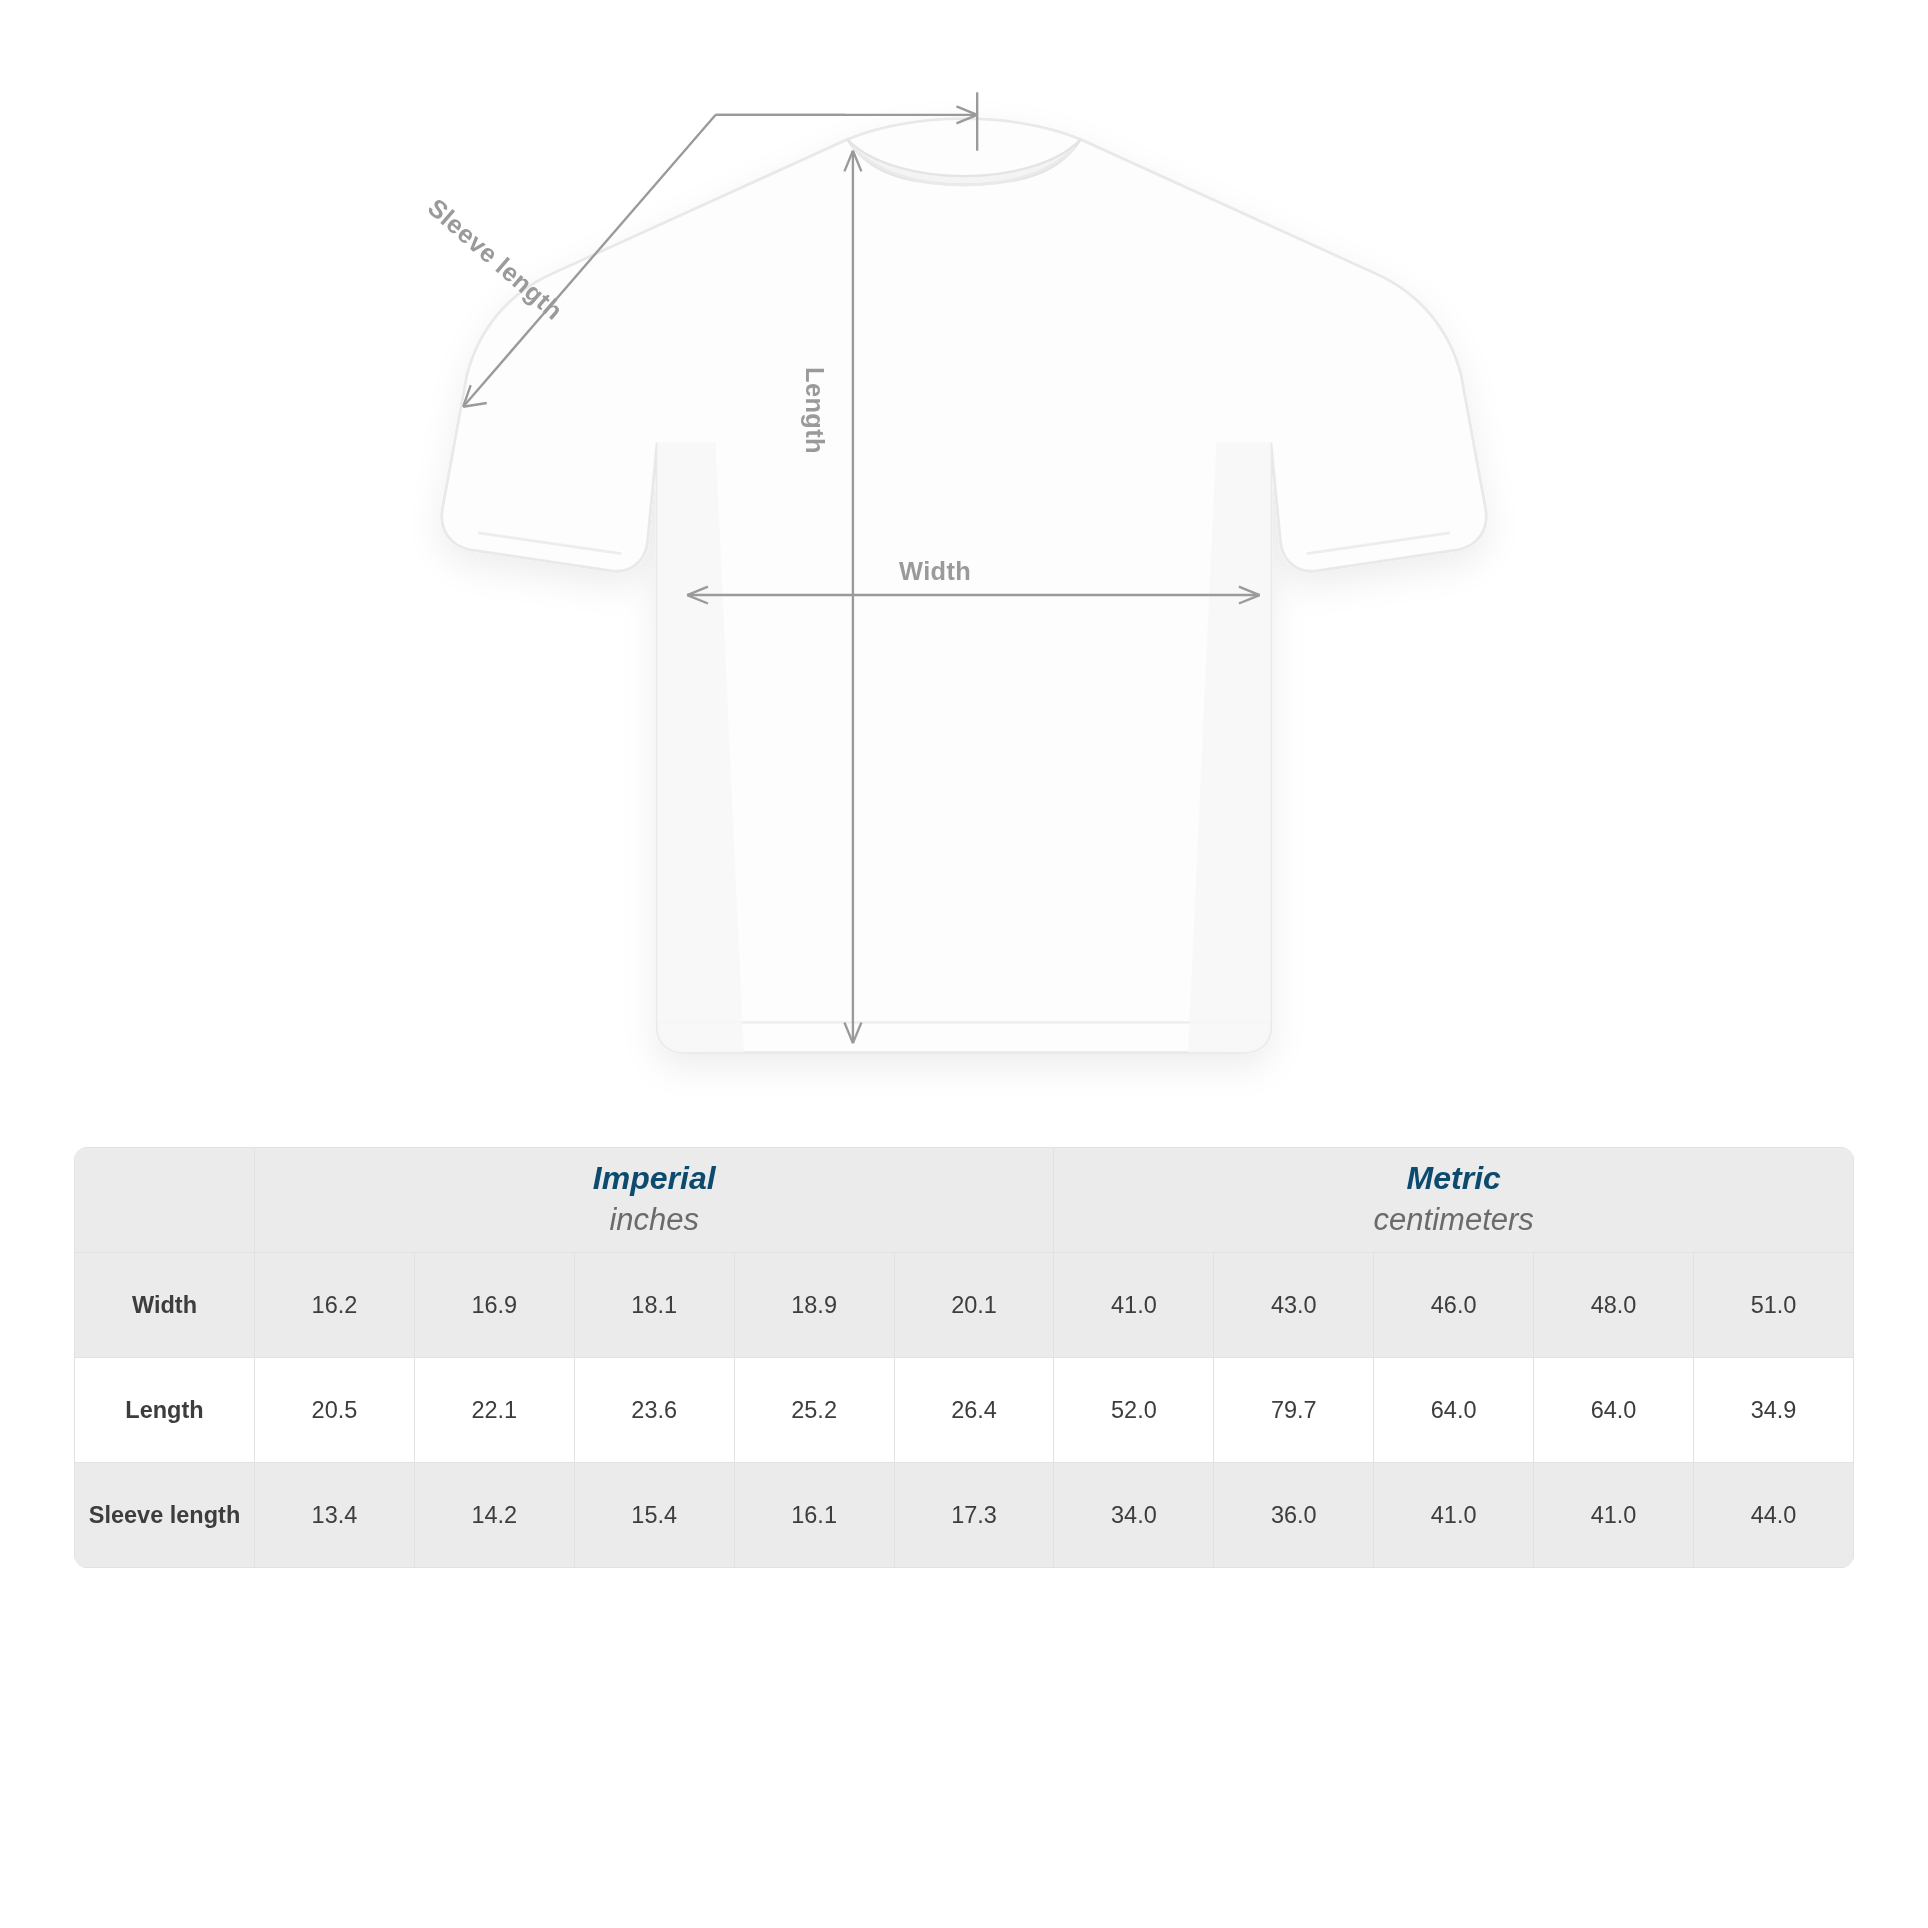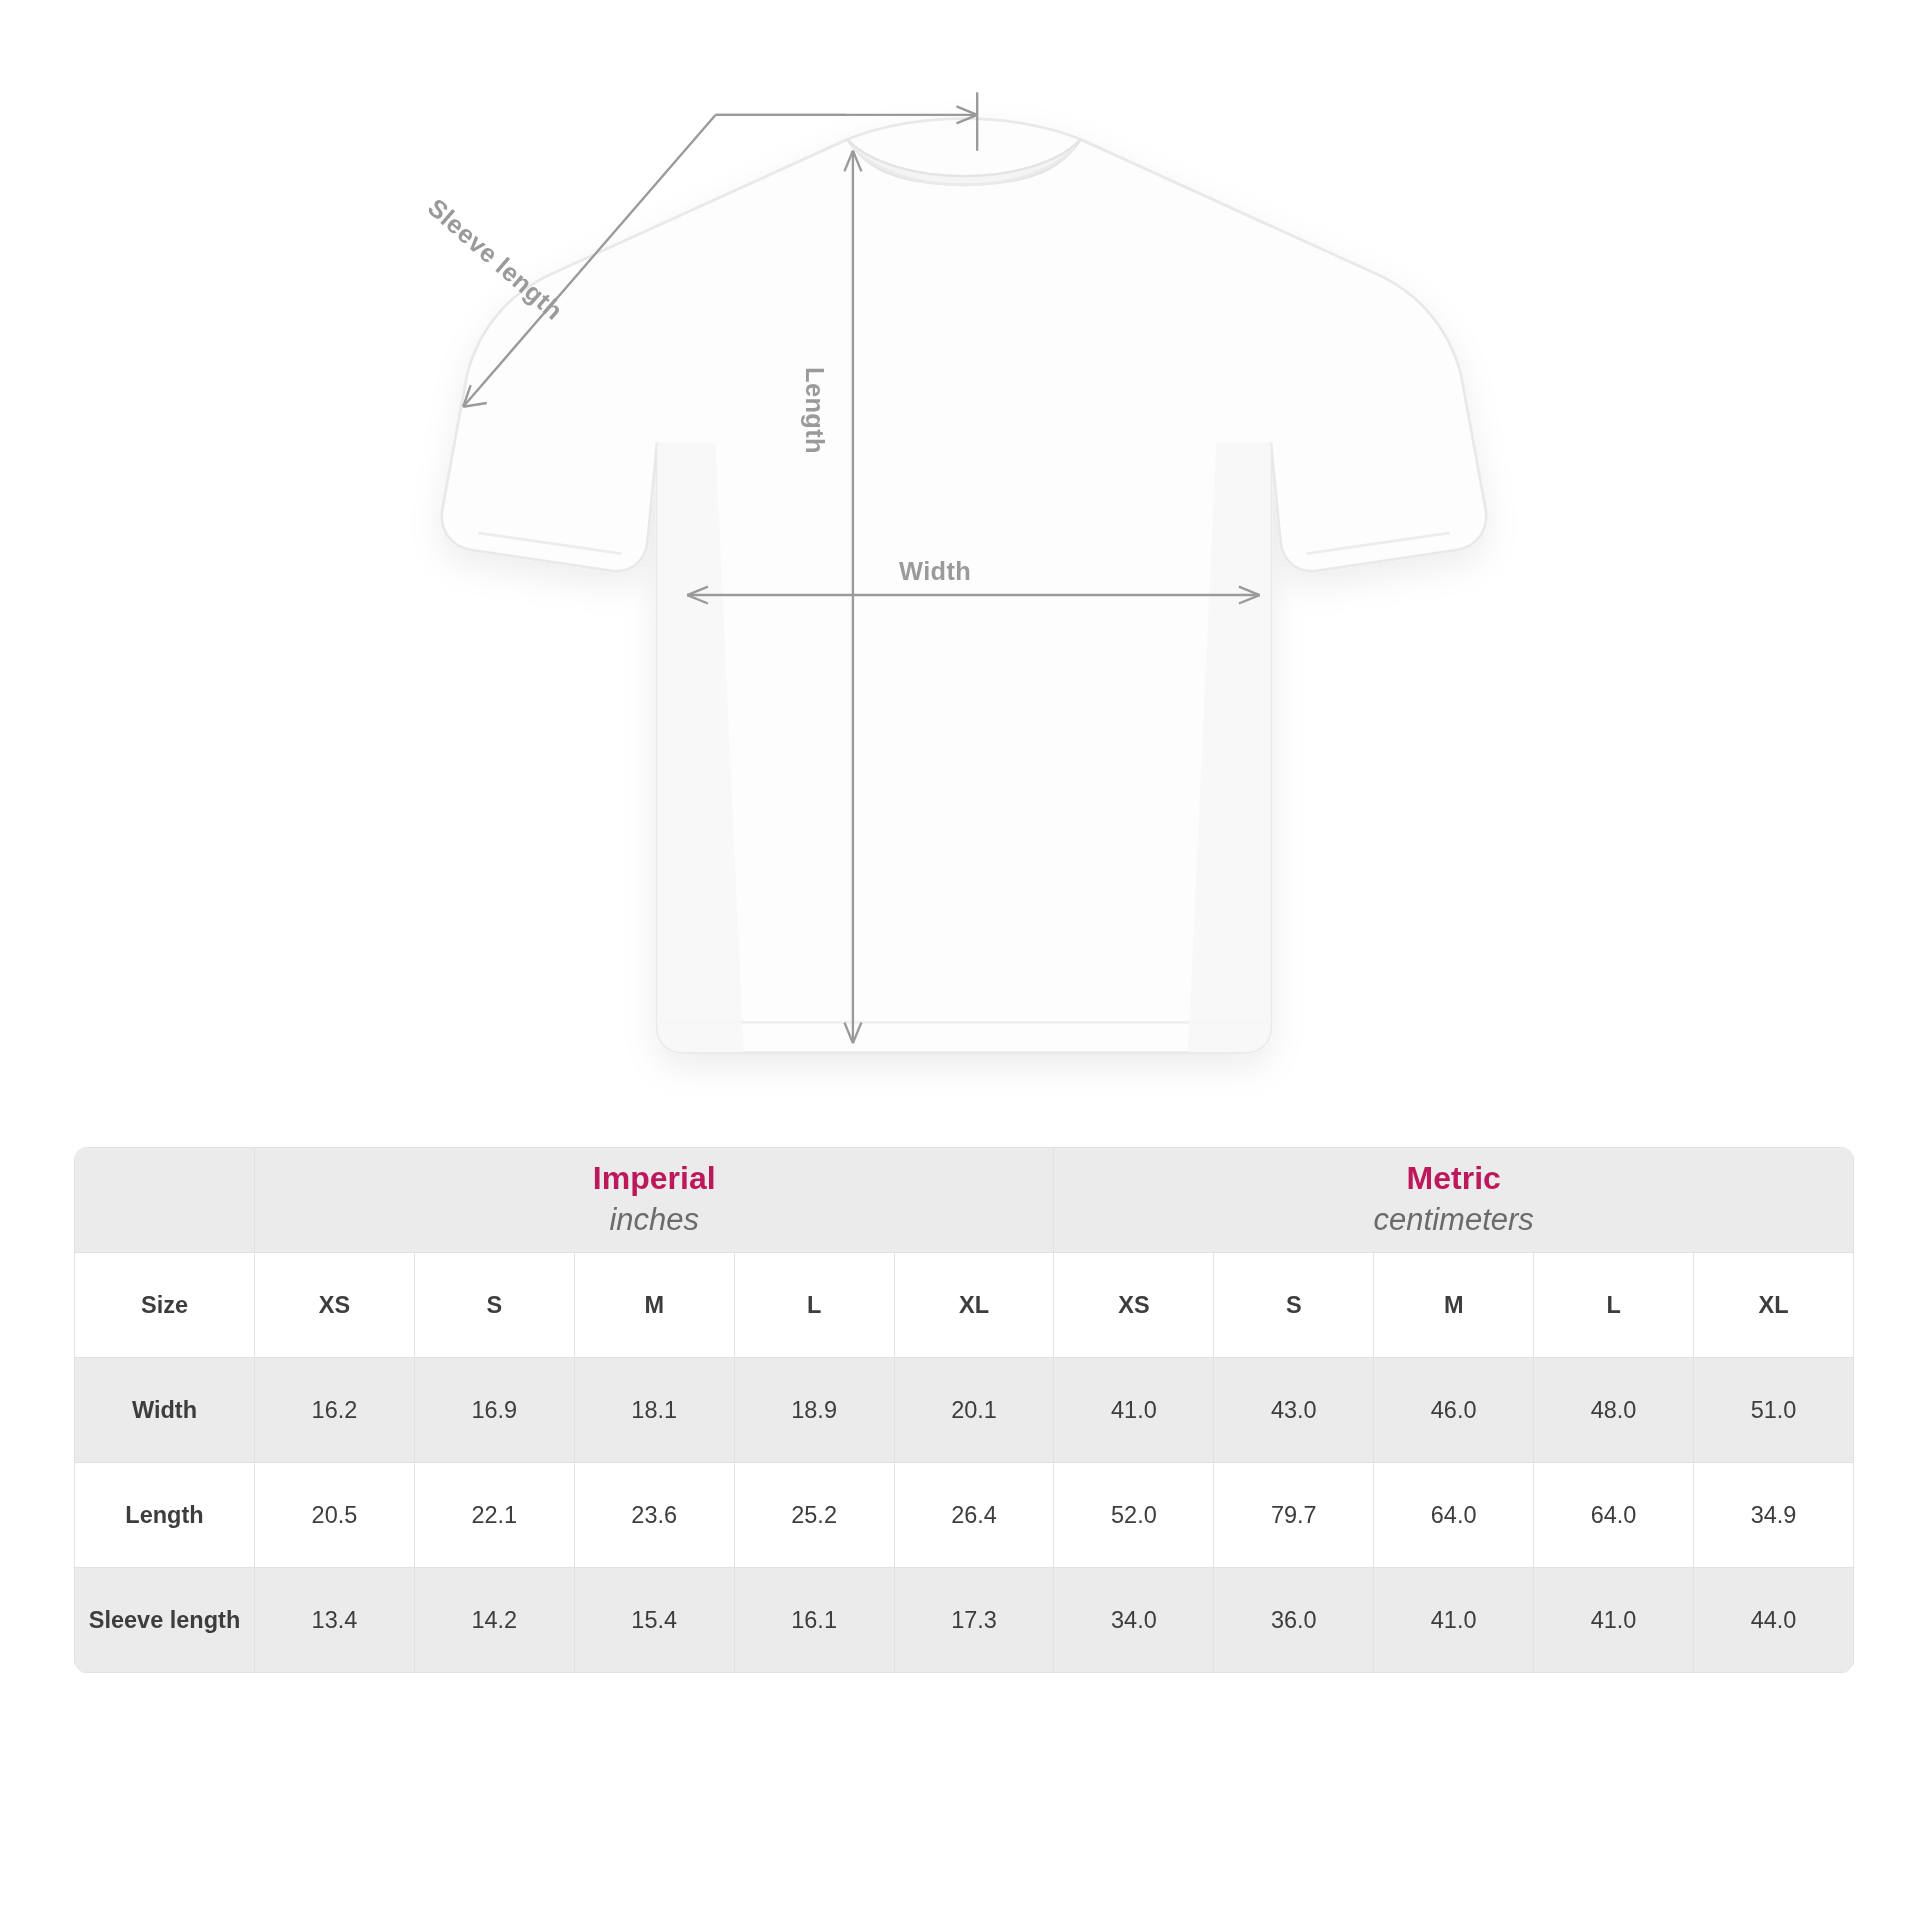--- a/index.html
+++ b/index.html
@@ -96,21 +96,22 @@
     border: none;
     background: #ebebeb;
     height: 141px;
   }
   .unitgroup-row td.spacer {
     background: #ebebeb;
   }
   .unit-name {
     font-size: 32px;
     font-weight: bold;
-    color: #be185d;
+    font-style: italic;
+    color: #0c4a6e;
     line-height: 1.25;
   }
   .unit-sub {
     font-size: 31px;
     font-style: italic;
     color: #6b6b6b;
     line-height: 1.4;
   }
   .head-row td {
     background: #ffffff;
@@ -218,33 +219,20 @@
         <td colspan="5">
           <div class="unit-name">Imperial</div>
           <div class="unit-sub">inches</div>
         </td>
         <td colspan="5">
           <div class="unit-name">Metric</div>
           <div class="unit-sub">centimeters</div>
         </td>
       </tr>
 
-      <tr class="head-row">
-        <td class="col-label">Size</td>
-        <td class="col-val">XS</td>
-        <td class="col-val">S</td>
-        <td class="col-val">M</td>
-        <td class="col-val">L</td>
-        <td class="col-val">XL</td>
-        <td class="col-val">XS</td>
-        <td class="col-val">S</td>
-        <td class="col-val">M</td>
-        <td class="col-val">L</td>
-        <td class="col-val">XL</td>
-      </tr>
 
       <tr class="row-striped">
         <td class="rowlabel">Width</td>
         <td>16.2</td>
         <td>16.9</td>
         <td>18.1</td>
         <td>18.9</td>
         <td>20.1</td>
         <td>41.0</td>
         <td>43.0</td>

